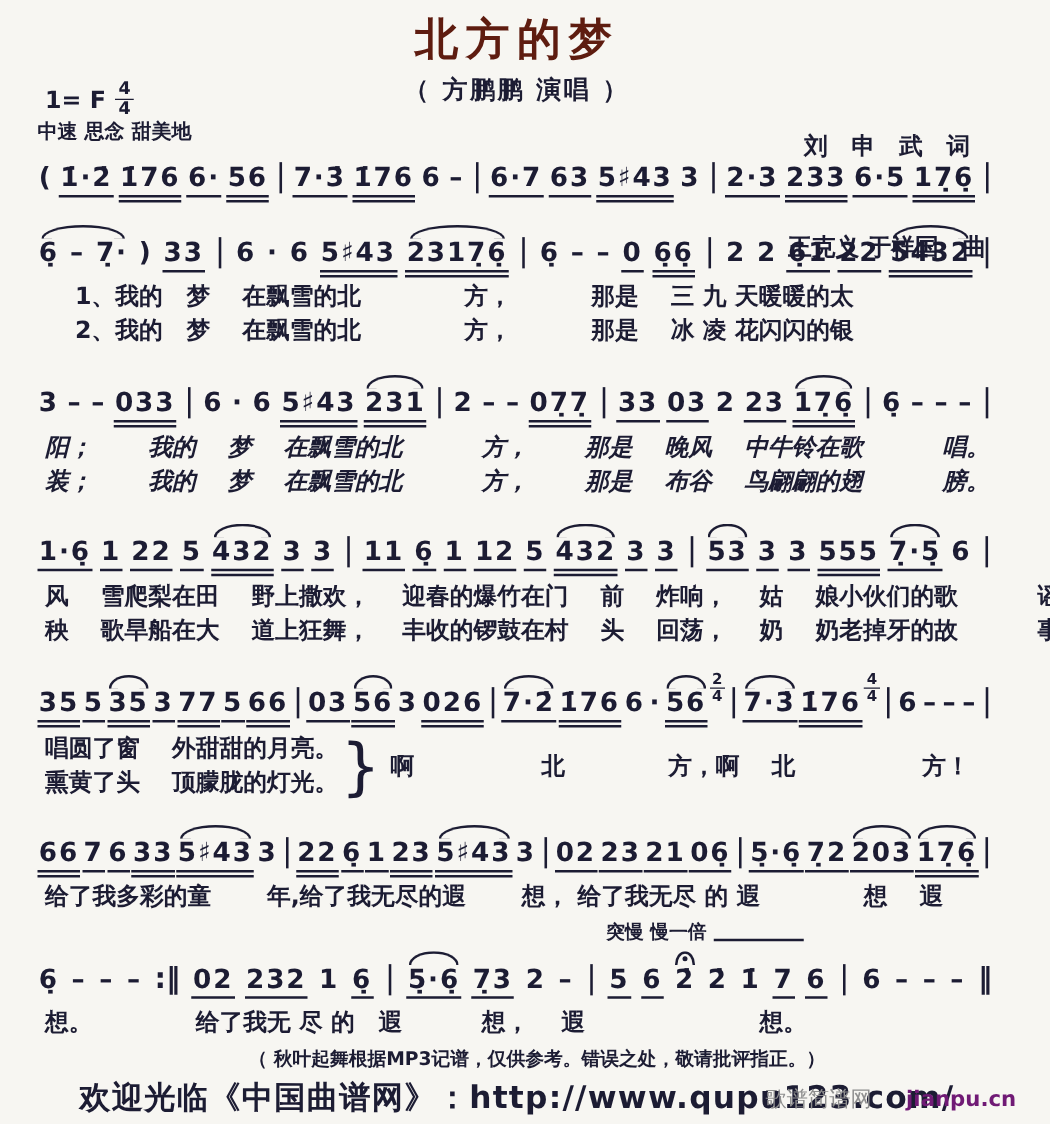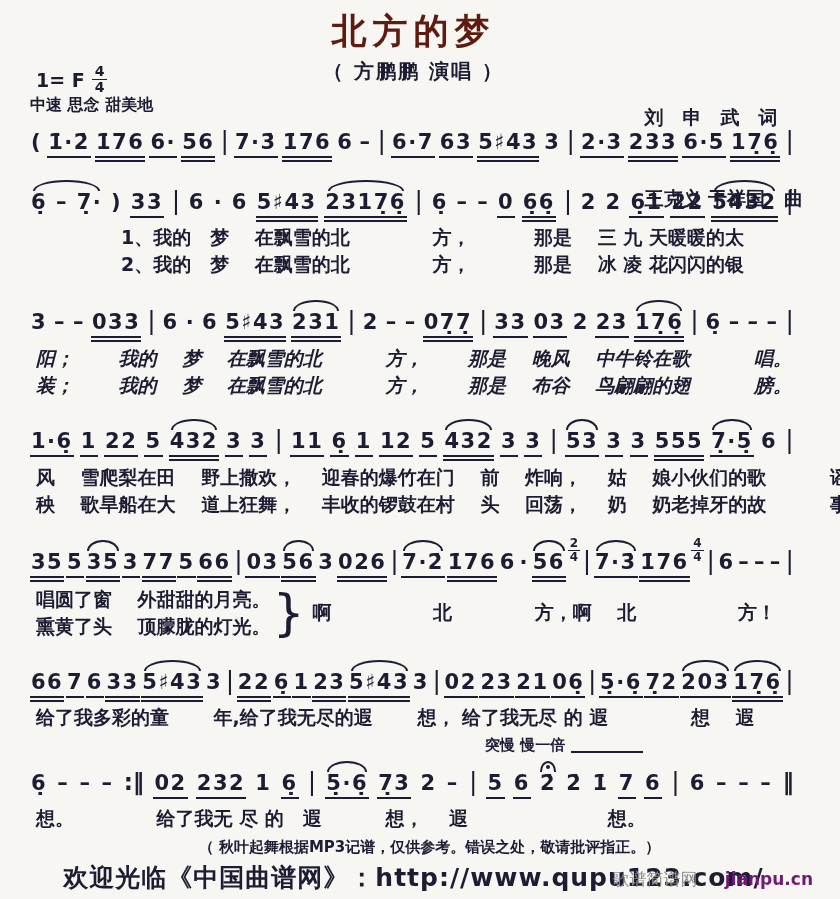--- a/index.html
+++ b/index.html
@@ -15,21 +15,21 @@
   .header{position:relative;height:114px;}
   .title{
     margin:0;padding-top:8px;text-align:center;
     font-size:35px;font-weight:bold;color:#5e1c10;letter-spacing:6px;
   }
   .subtitle{
     position:absolute;left:0;right:0;top:58px;text-align:center;
     font-size:20px;font-weight:bold;letter-spacing:2px;
   }
   .credits{
-    position:absolute;right:24px;top:50px;text-align:left;
+    position:absolute;right:38px;top:50px;text-align:center;
     font-size:19px;font-weight:bold;line-height:27px;white-space:pre;
   }
   .keysig{
     position:absolute;left:36px;top:64px;
     display:flex;align-items:center;gap:7px;
     font-size:19px;font-weight:bold;
   }
   .frac{display:inline-flex;flex-direction:column;align-items:center;font-size:14px;line-height:1.1;}
   .frac .n{border-bottom:1.6px solid #1c1c33;padding:0 3px;}
   .mood{position:absolute;left:30px;top:95px;font-size:16px;font-weight:bold;white-space:pre;}
@@ -63,21 +63,21 @@
   .bar{font-weight:400;font-size:25px;letter-spacing:0;}
   .rep,.end{font-weight:bold;font-size:23px;letter-spacing:0;}
   .dash{font-weight:bold;}
   .p{font-weight:bold;}
   .ts{display:inline-flex;flex-direction:column;align-items:center;
       font-size:12px;font-weight:bold;line-height:1.1;transform:translateY(-22px);}
   .ts .tn{border-bottom:1.4px solid currentColor;padding:0 2px;}
 
   
   .lyr{font-size:19px;font-weight:600;line-height:27px;white-space:pre;color:#1c1c33;}
-  .blockA{padding-left:92px;margin-top:2px;margin-left:29px;}
+  .blockA{padding-left:60px;margin-top:2px;}
   .blockB{padding-left:36px;margin-top:3px;font-style:italic;}
   .blockC{padding-left:36px;margin-top:3px;}
   .blockE{padding-left:36px;margin-top:2px;}
   .blockF{padding-left:36px;margin-top:2px;}
   .pairD{display:flex;align-items:center;padding-left:36px;margin-top:2px;height:58px;}
   .brace{font-size:50px;font-weight:400;line-height:50px;margin:0 8px 0 2px;}
   .ah{font-size:19px;font-weight:600;white-space:pre;}
 
   
   .tempo-mark{display:flex;align-items:flex-end;margin:4px 0 0 485px;height:20px;}

